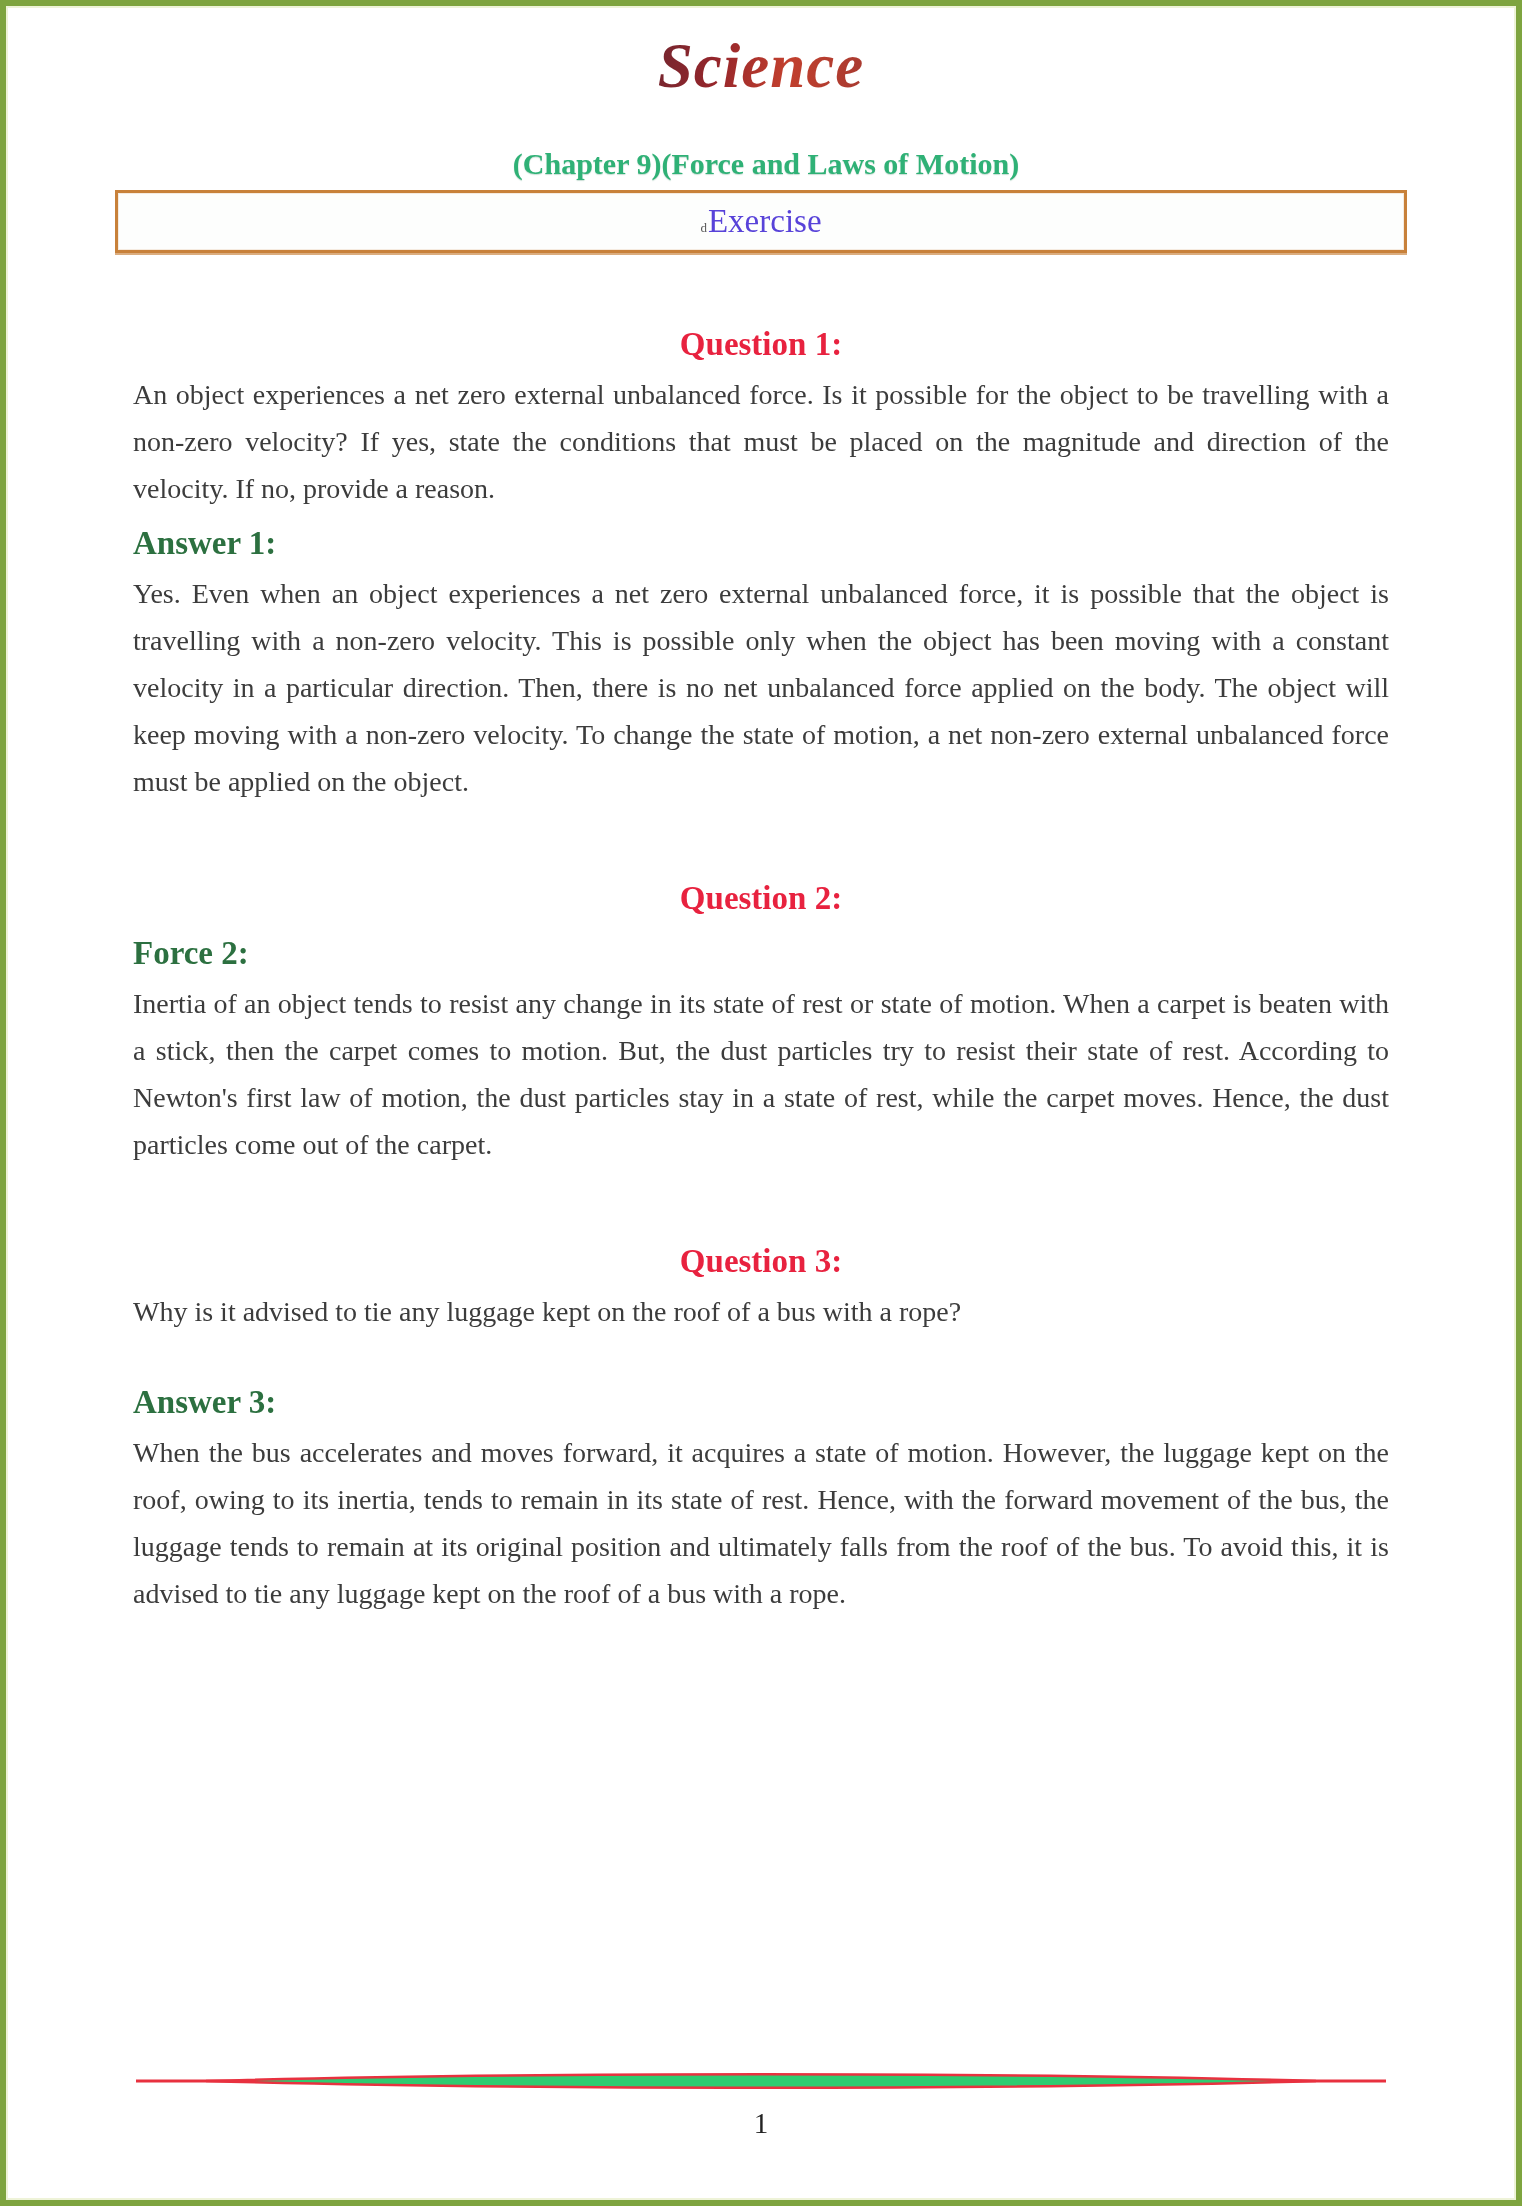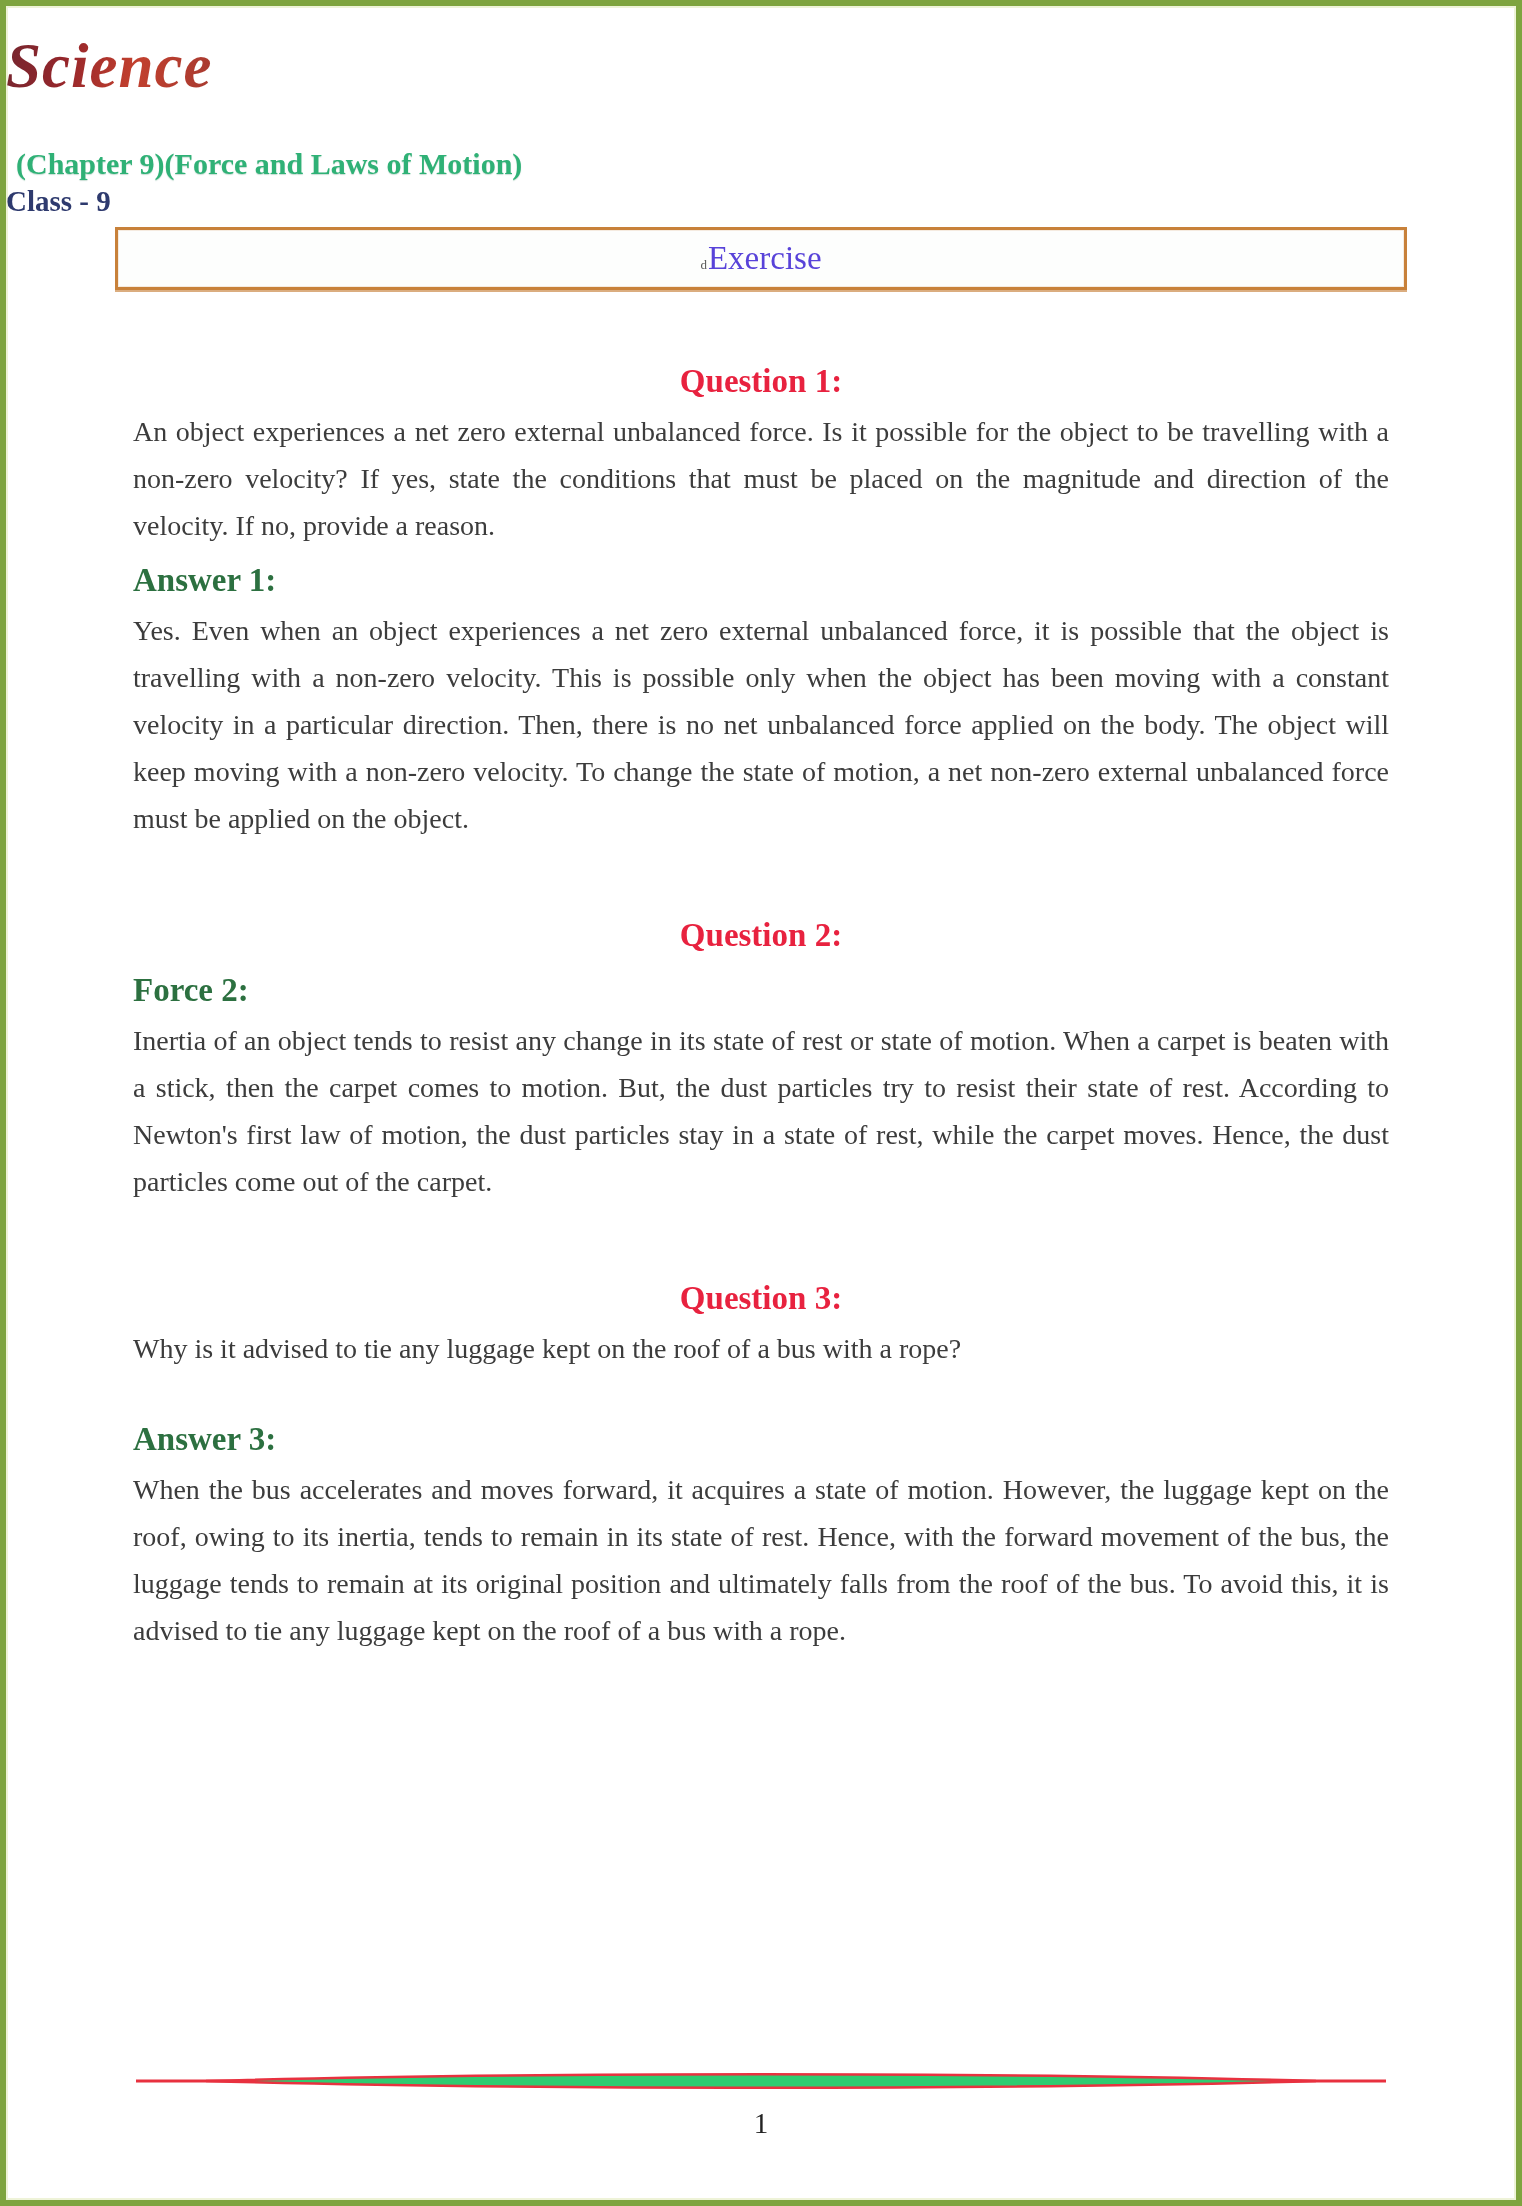--- a/index.html
+++ b/index.html
@@ -11,21 +11,21 @@
     width: 1522px;
     height: 2206px;
     margin: 0 auto;
     background: #ffffff;
     border: 6px solid var(--page_border, #7ea43f);
     box-shadow: inset 0 0 0 2px #eef3d8;
     overflow: hidden;
   }
 
   
-  .header { text-align: left; padding-top: 24px; }
+  .header { text-align: center; padding-top: 24px; }
 
   .page-title {
     display: inline-block;
     font-size: 63px;
     font-weight: bold;
     font-style: italic;
     letter-spacing: 1px;
     color: var(--title_red, #a93226);
     background: linear-gradient(100deg, #74262f 0%, #96262b 30%, #c2402e 62%, #a73a30 100%);
     -webkit-background-clip: text;
@@ -114,21 +114,20 @@
 </head>
 <body>
 
 <div class="page">
 
   <div class="header">
     <div class="page-title">Science</div>
 
     <div class="chapter-line">(Chapter 9)(Force and Laws of Motion)</div>
 
-    <div class="class-line">Class - 9</div>
 
     <div class="exercise-box">
       <span class="exercise-prefix">d</span>
       <span class="exercise-label">Exercise</span>
     </div>
   </div>
 
   <div class="content">
 
     <div class="qa-block">

